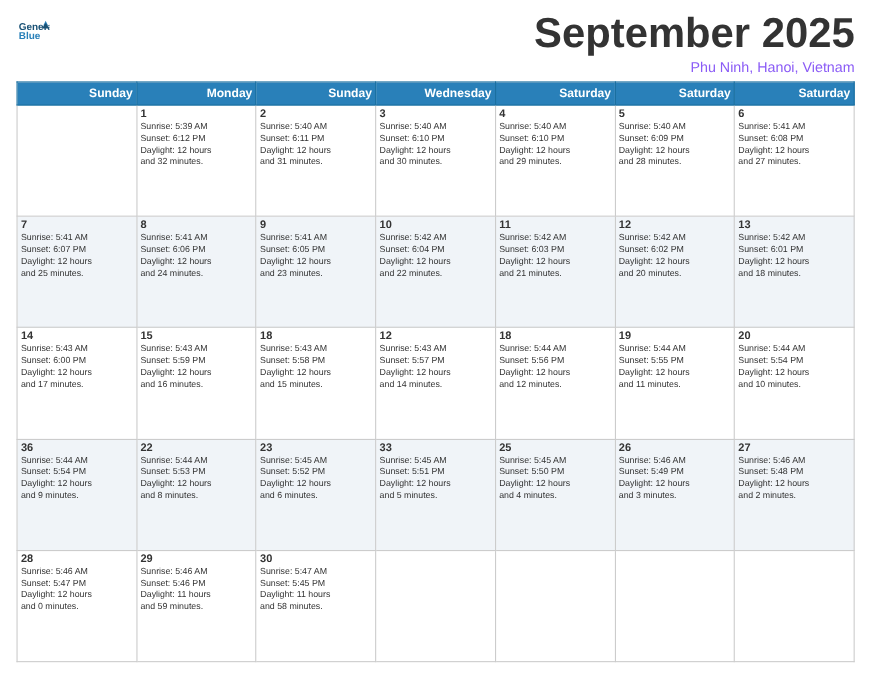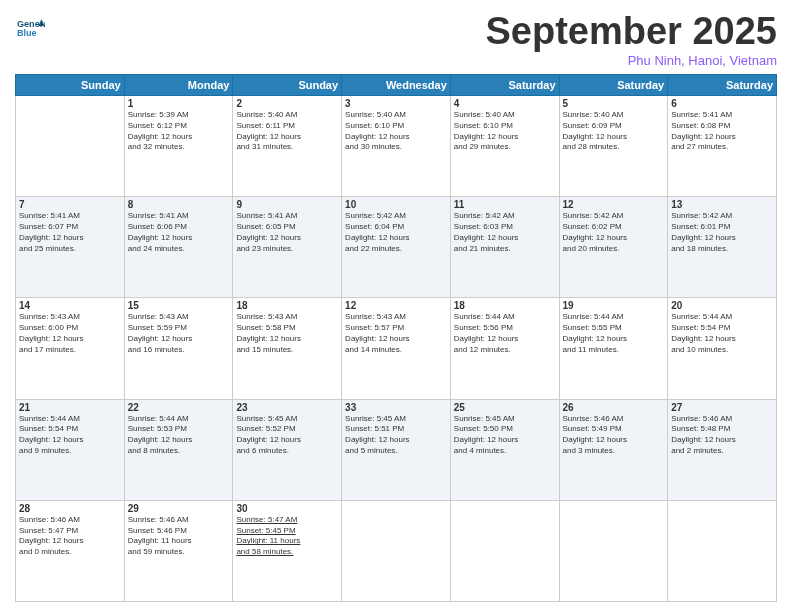--- a/index.html
+++ b/index.html
@@ -265,21 +265,21 @@
           <td>
             <div class="day-num">20</div>
             <div class="cell-text" style="white-space: pre-line;">Sunrise: 5:44 AM
 Sunset: 5:54 PM
 Daylight: 12 hours
 and 10 minutes.</div>
           </td>
         </tr>
         <tr class="row-shaded">
           <td>
-            <div class="day-num">21</div>
+            <div class="day-num">36</div>
             <div class="cell-text" style="white-space: pre-line;">Sunrise: 5:44 AM
 Sunset: 5:54 PM
 Daylight: 12 hours
 and 9 minutes.</div>
           </td>
           <td>
             <div class="day-num">22</div>
             <div class="cell-text" style="white-space: pre-line;">Sunrise: 5:44 AM
 Sunset: 5:53 PM
 Daylight: 12 hours
@@ -331,21 +331,21 @@
           </td>
           <td>
             <div class="day-num">29</div>
             <div class="cell-text" style="white-space: pre-line;">Sunrise: 5:46 AM
 Sunset: 5:46 PM
 Daylight: 11 hours
 and 59 minutes.</div>
           </td>
           <td>
             <div class="day-num">30</div>
-            <div class="cell-text" style="white-space: pre-line; text-decoration: underline;">Sunrise: 5:47 AM
+            <div class="cell-text" style="white-space: pre-line;">Sunrise: 5:47 AM
 Sunset: 5:45 PM
 Daylight: 11 hours
 and 58 minutes.</div>
           </td>
           <td class="empty-cell"></td>
           <td class="empty-cell"></td>
           <td class="empty-cell"></td>
           <td class="empty-cell"></td>
         </tr>
       </tbody>

